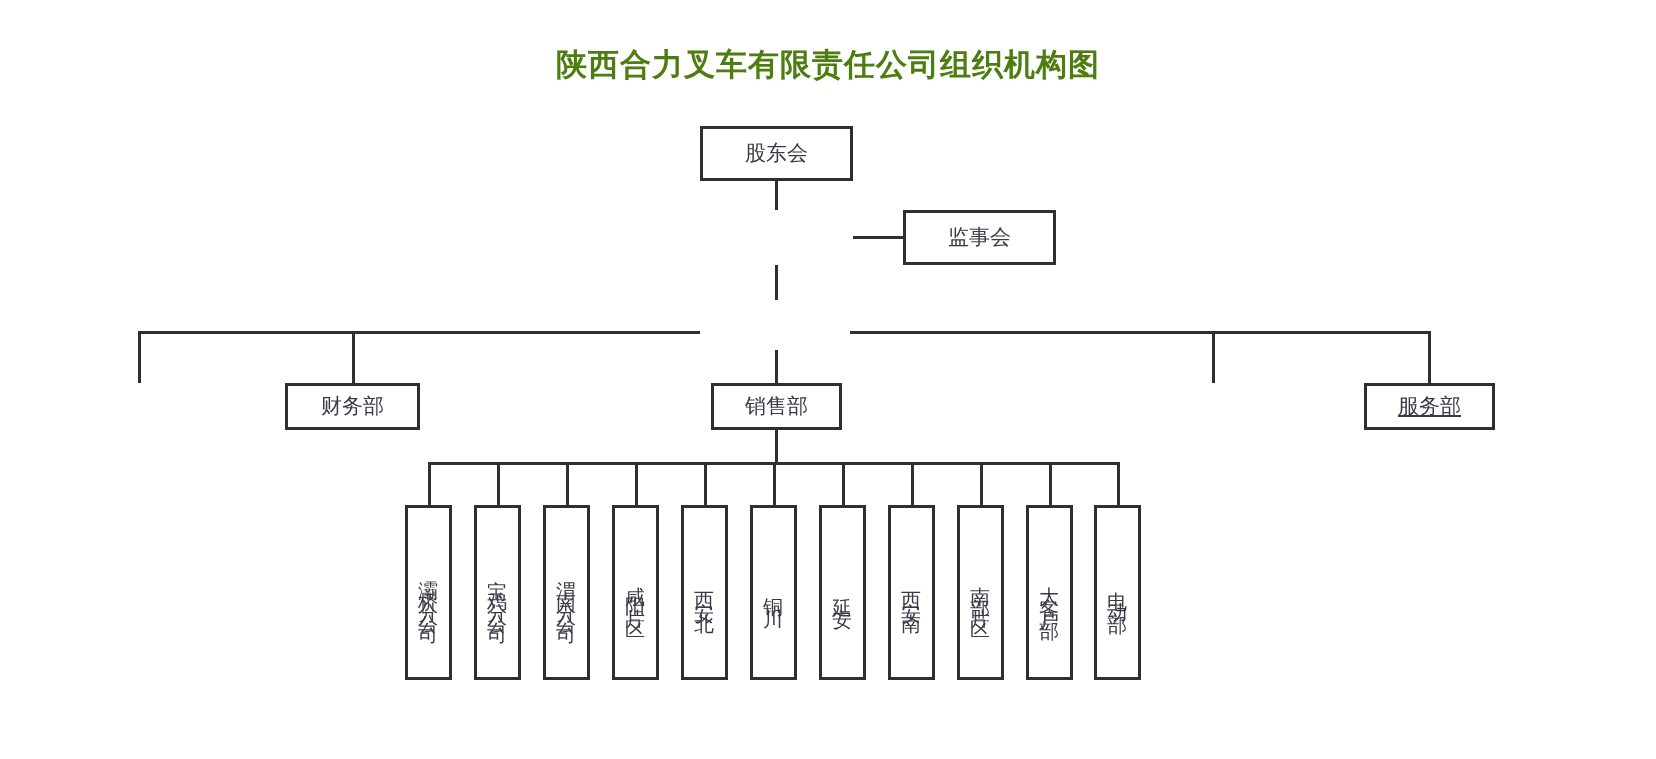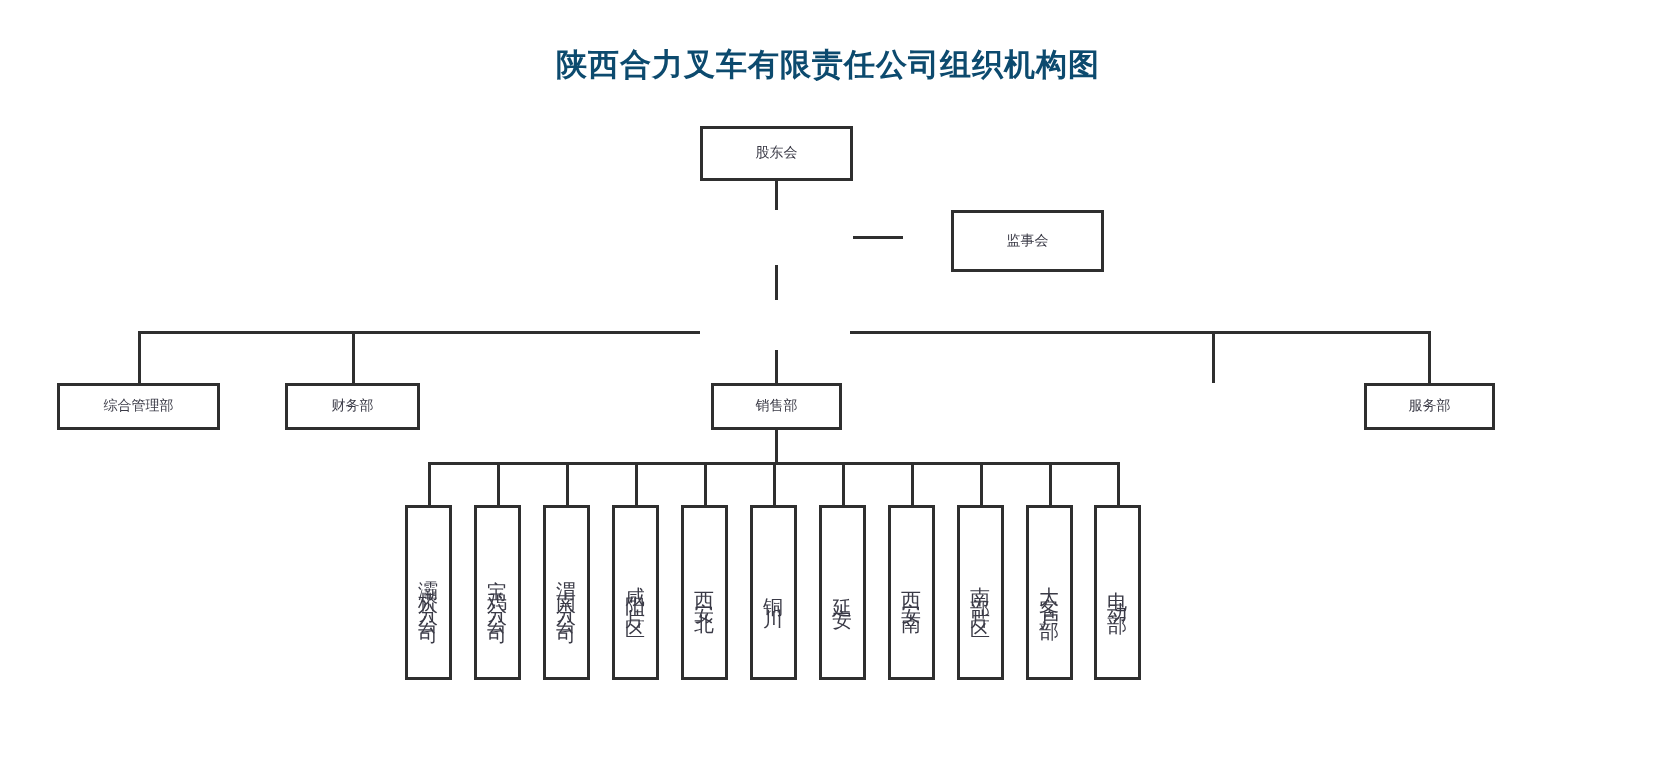--- a/index.html
+++ b/index.html
@@ -23,34 +23,34 @@
   .chart-title {
     position: absolute;
     left: 0;
     top: 44px;
     width: 1656px;
     text-align: center;
     font-family: "Liberation Sans", "DejaVu Sans", sans-serif;
     font-weight: bold;
     font-size: 31px;
     letter-spacing: 1px;
-    color: #0c4a6e;
+    color: #4d7c0f;
     white-space: nowrap;
   }
 
   
   .node {
     position: absolute;
     box-sizing: border-box;
     border: 3px solid #2f2f2f;
     background: #ffffff;
     display: flex;
     align-items: center;
     justify-content: center;
-    font-size: 14px;
+    font-size: 21px;
     color: #3a3a46;
     z-index: 3;
     line-height: 1.15;
   }
   .node.small-pad { padding: 0 6px; }
 
   
   .node-v {
     position: absolute;
     box-sizing: border-box;
@@ -95,46 +95,43 @@
 
   <div class="node" style="left:700px; top:126px; width:153px; height:55px;">
     <span>股东会</span>
   </div>
 
   <div class="vline" style="left:775px; top:181px; height:29px;"></div>
 
 
   <div class="hline" style="left:853px; top:236px; width:50px;"></div>
 
-  <div class="node" style="left:903px; top:210px; width:153px; height:62px;margin-left:48px;">
+  <div class="node" style="left:903px; top:210px; width:153px; height:55px;">
     <span>监事会</span>
   </div>
 
   <div class="vline" style="left:775px; top:265px; height:35px;"></div>
 
 
   <div class="hline" style="left:138px; top:331px; width:562px;"></div>
   <div class="hline" style="left:850px; top:331px; width:580px;"></div>
 
   <div class="vline" style="left:138px; top:331px; height:52px;"></div>
   <div class="vline" style="left:352px; top:331px; height:52px;"></div>
   <div class="vline" style="left:775px; top:350px; height:33px;"></div>
   <div class="vline" style="left:1212px; top:331px; height:52px;"></div>
   <div class="vline" style="left:1428px; top:331px; height:52px;"></div>
 
-  <div class="node small-pad" style="left:57px; top:383px; width:163px; height:47px;">
-    <span>综合管理部</span>
-  </div>
   <div class="node small-pad" style="left:285px; top:383px; width:135px; height:47px;">
     <span>财务部</span>
   </div>
   <div class="node small-pad" style="left:711px; top:383px; width:131px; height:47px;">
     <span>销售部</span>
   </div>
-  <div class="node small-pad" style="left:1364px; top:383px; width:131px; height:47px;">
+  <div class="node small-pad" style="left:1364px; top:383px; width:131px; height:47px;text-decoration:underline;">
     <span>服务部</span>
   </div>
 
   <div class="vline" style="left:775px; top:430px; height:33px;"></div>
 
   <div class="hline" style="left:428px; top:462px; width:690px;"></div>
 
   <div class="vline" style="left:428px; top:462px; height:43px;"></div>
   <div class="vline" style="left:497px; top:462px; height:43px;"></div>
   <div class="vline" style="left:566px; top:462px; height:43px;"></div>

